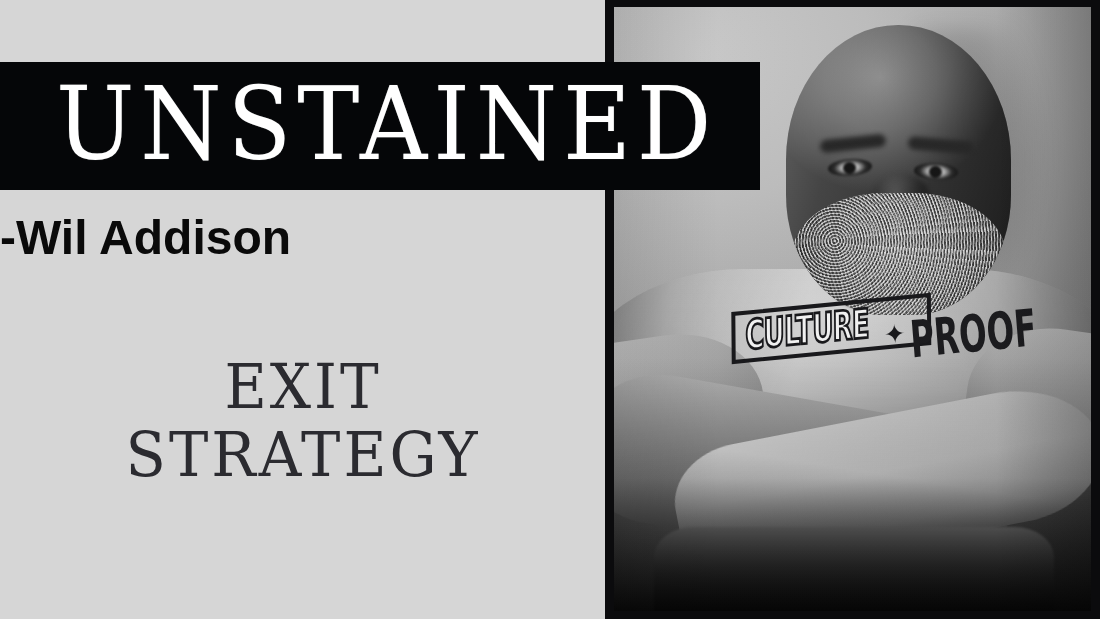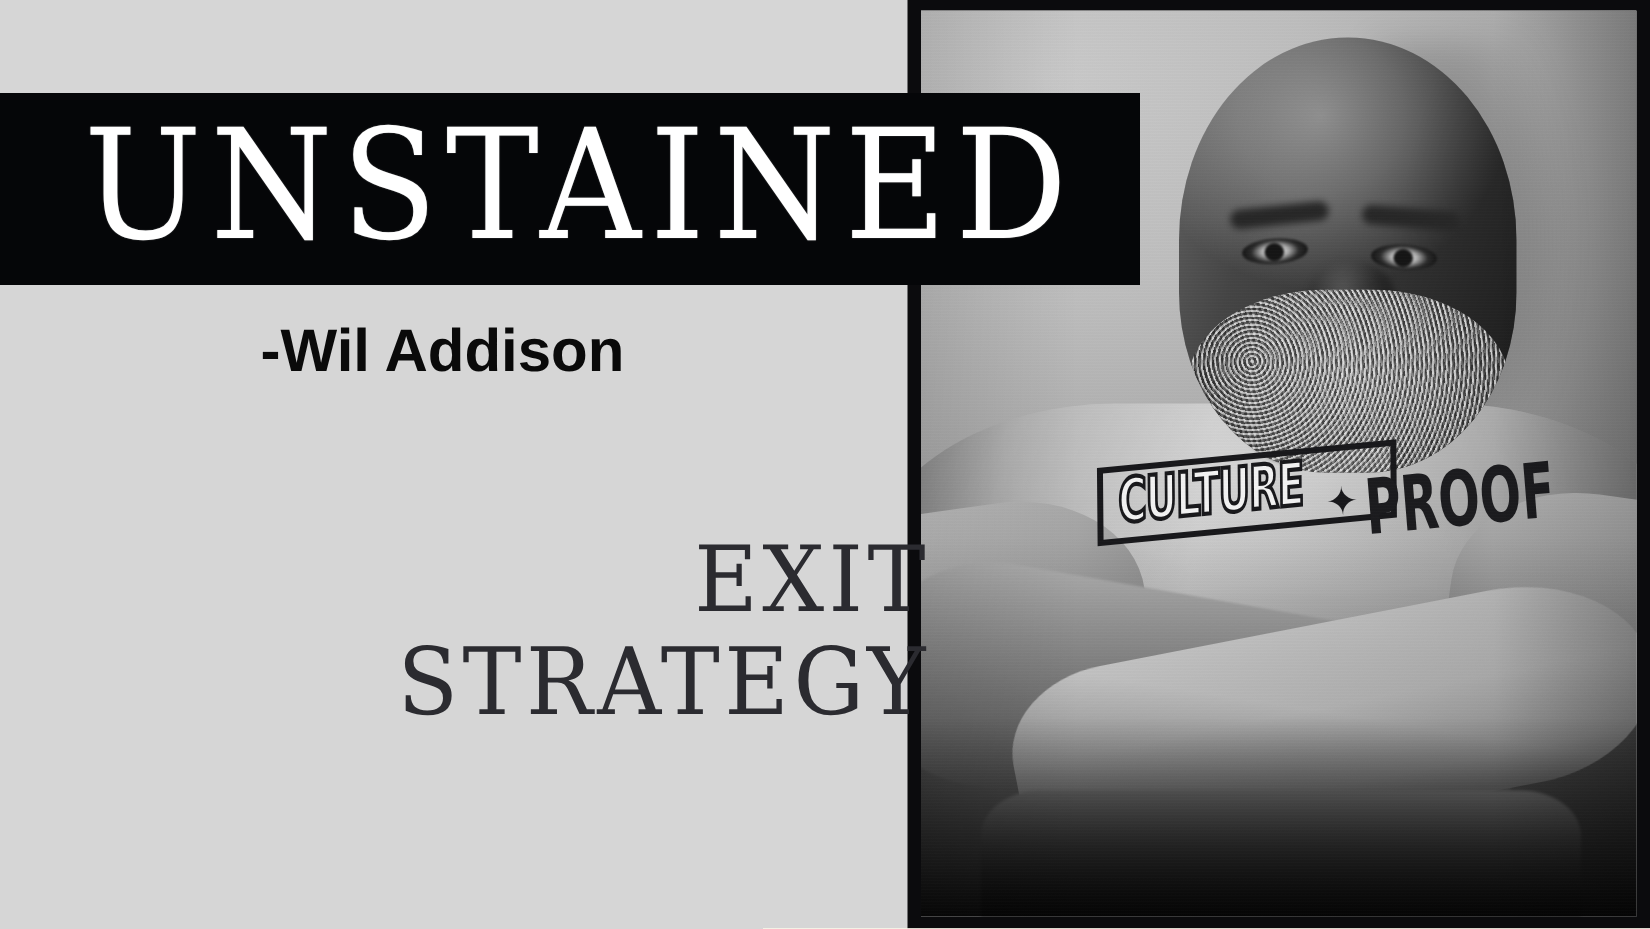--- a/index.html
+++ b/index.html
@@ -53,41 +53,40 @@
     transform-origin: center;
     text-shadow: 0 0 1px rgba(255,255,255,0.35);
   }
 
   
   .byline {
     position: absolute;
     left: 0;
     top: 214px;
     width: 590px;
-    text-align: center;
+    text-align: left;
     font-family: "Liberation Sans", sans-serif;
     font-weight: bold;
-    font-size: 40px;
+    font-size: 48px;
     line-height: 1;
     color: #0a0a0a;
     letter-spacing: 0px;
   }
 
   
   .headline {
     position: absolute;
     left: 0;
     top: 352px;
     width: 606px;
-    text-align: right;
+    text-align: center;
     font-family: "DejaVu Serif", "Liberation Serif", serif;
     font-weight: 400;
     color: #2b2b30;
     letter-spacing: 3px;
-    padding-left: 14px;
   }
   .headline .line {
     display: block;
     font-size: 58px;
     line-height: 1.15;
     white-space: nowrap;
     transform: scaleY(1.05);
     transform-origin: center top;
   }
   .headline .line-2 {

